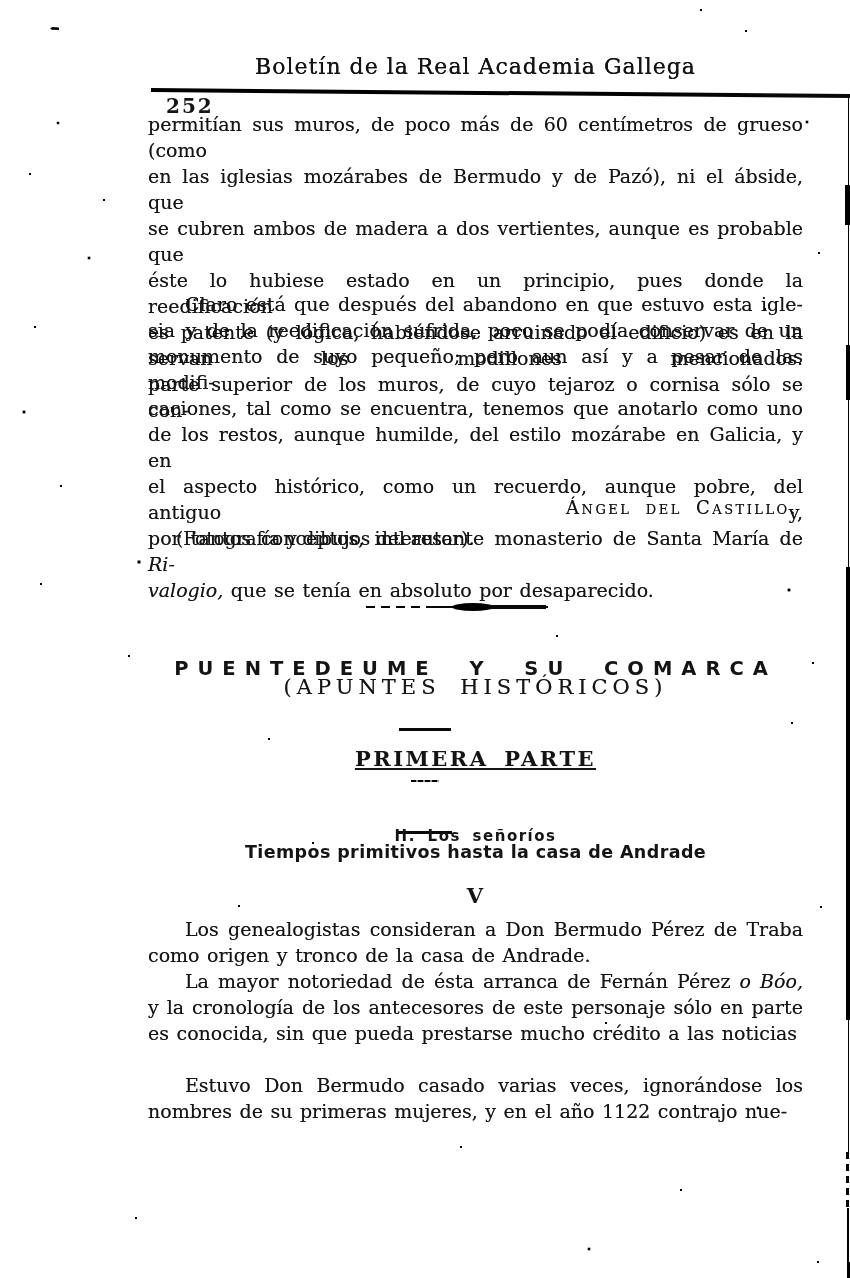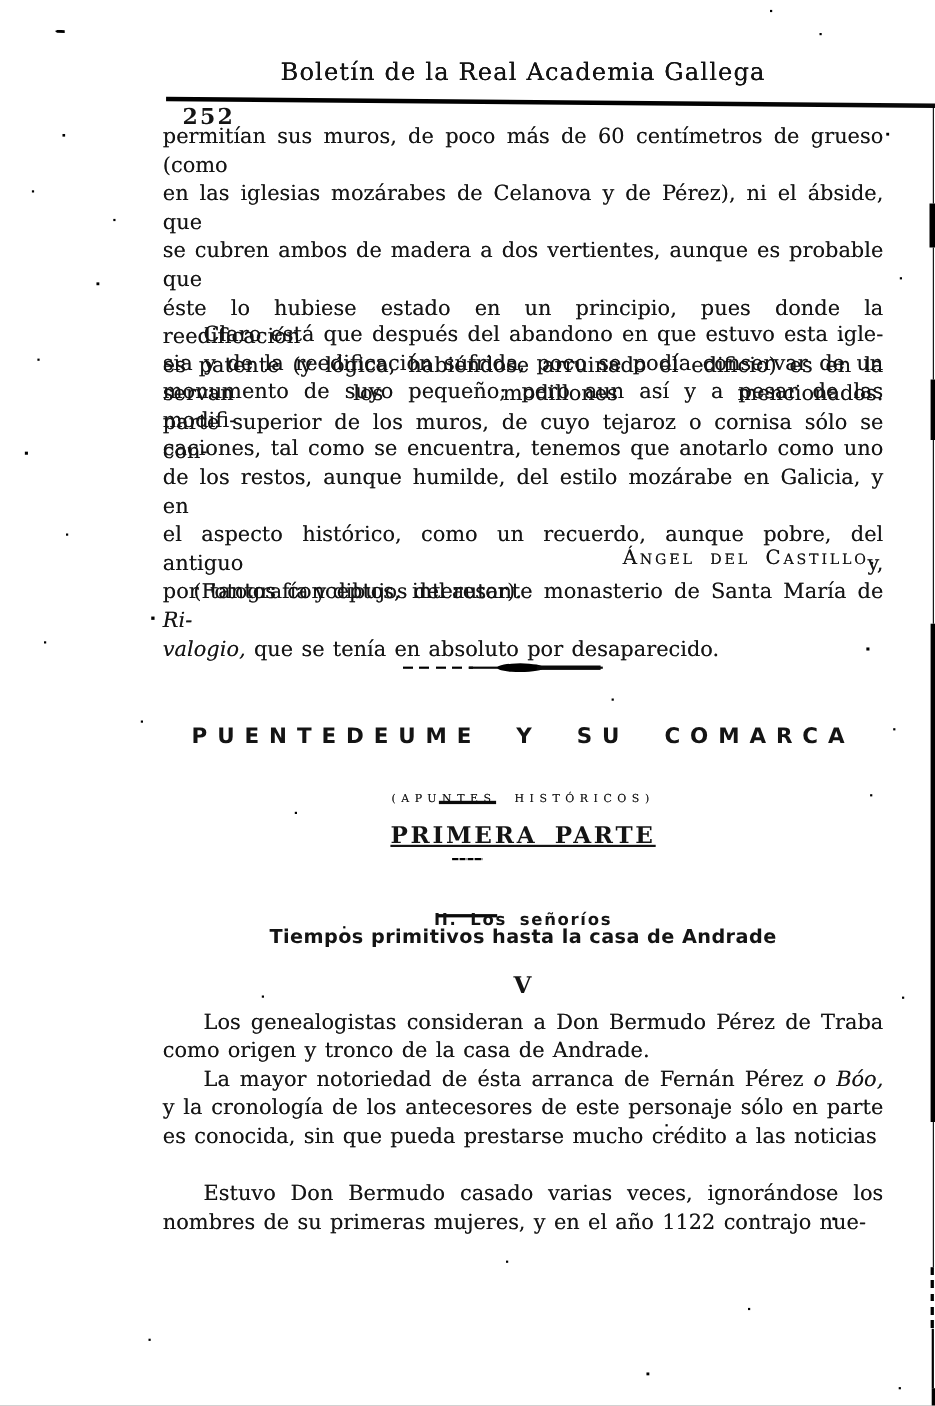--- a/index.html
+++ b/index.html
@@ -59,21 +59,21 @@
     position:absolute;left:86px;top:2.5px;width:42px;height:8px;background:#000;
     border-radius:50%;
   }
   
   .center-block{position:absolute;left:148px;width:655px;text-align:center;}
   .article-title{
     top:657px;font-family:"DejaVu Sans",sans-serif;font-size:19.5px;font-weight:bold;
     letter-spacing:9px;word-spacing:16px;
   }
   .article-subtitle{
-    top:721px;font-size:10px;letter-spacing:5px;word-spacing:8px;
+    top:675px;font-size:21px;letter-spacing:5px;word-spacing:8px;
     text-shadow:0 0 0.4px rgba(0,0,0,.5);
   }
   .short-rule{position:absolute;left:0;right:0;margin:0 auto;background:#0a0a0a;}
   #rule-subtitle{top:728px;width:52px;height:2.6px;}
   .part-heading{
     top:746px;font-size:21px;font-weight:bold;letter-spacing:2.5px;word-spacing:6px;text-decoration:underline;
   }
   #rule-part{
     top:780px;width:28px;height:2px;
     background:repeating-linear-gradient(to right,#000 0 5px,rgba(0,0,0,.4) 5px 7px);
@@ -118,21 +118,21 @@
 <body>
 
 <div class="page">
 
   <div class="page-number">252</div>
   <div class="header-title">Boletín de la Real Academia Gallega</div>
   <div class="header-rule"></div>
 
   <div class="para" id="para-a">
       <div class="line">permitían sus muros, de poco más de 60 centímetros de grueso (como</div>
-      <div class="line">en las iglesias mozárabes de Celanova y de Pérez), ni el ábside, que</div>
+      <div class="line">en las iglesias mozárabes de Bermudo y de Pazó), ni el ábside, que</div>
       <div class="line">se cubren ambos de madera a dos vertientes, aunque es probable que</div>
       <div class="line">éste lo hubiese estado en un principio, pues donde la reedificación</div>
       <div class="line">es patente (y lógica, habiéndose arruinado el edificio) es en la</div>
       <div class="line">servan los modillones mencionados.</div>
       <div class="line">parte superior de los muros, de cuyo tejaroz o cornisa sólo se con-</div>
     </div>
   <div class="para indent-first" id="para-b">
       <div class="line">Claro está que después del abandono en que estuvo esta igle-</div>
       <div class="line">sia y de la reedificación sufrida, poco se podía conservar de un</div>
       <div class="line">monumento de suyo pequeño; pero aun así y a pesar de las modifi-</div>

